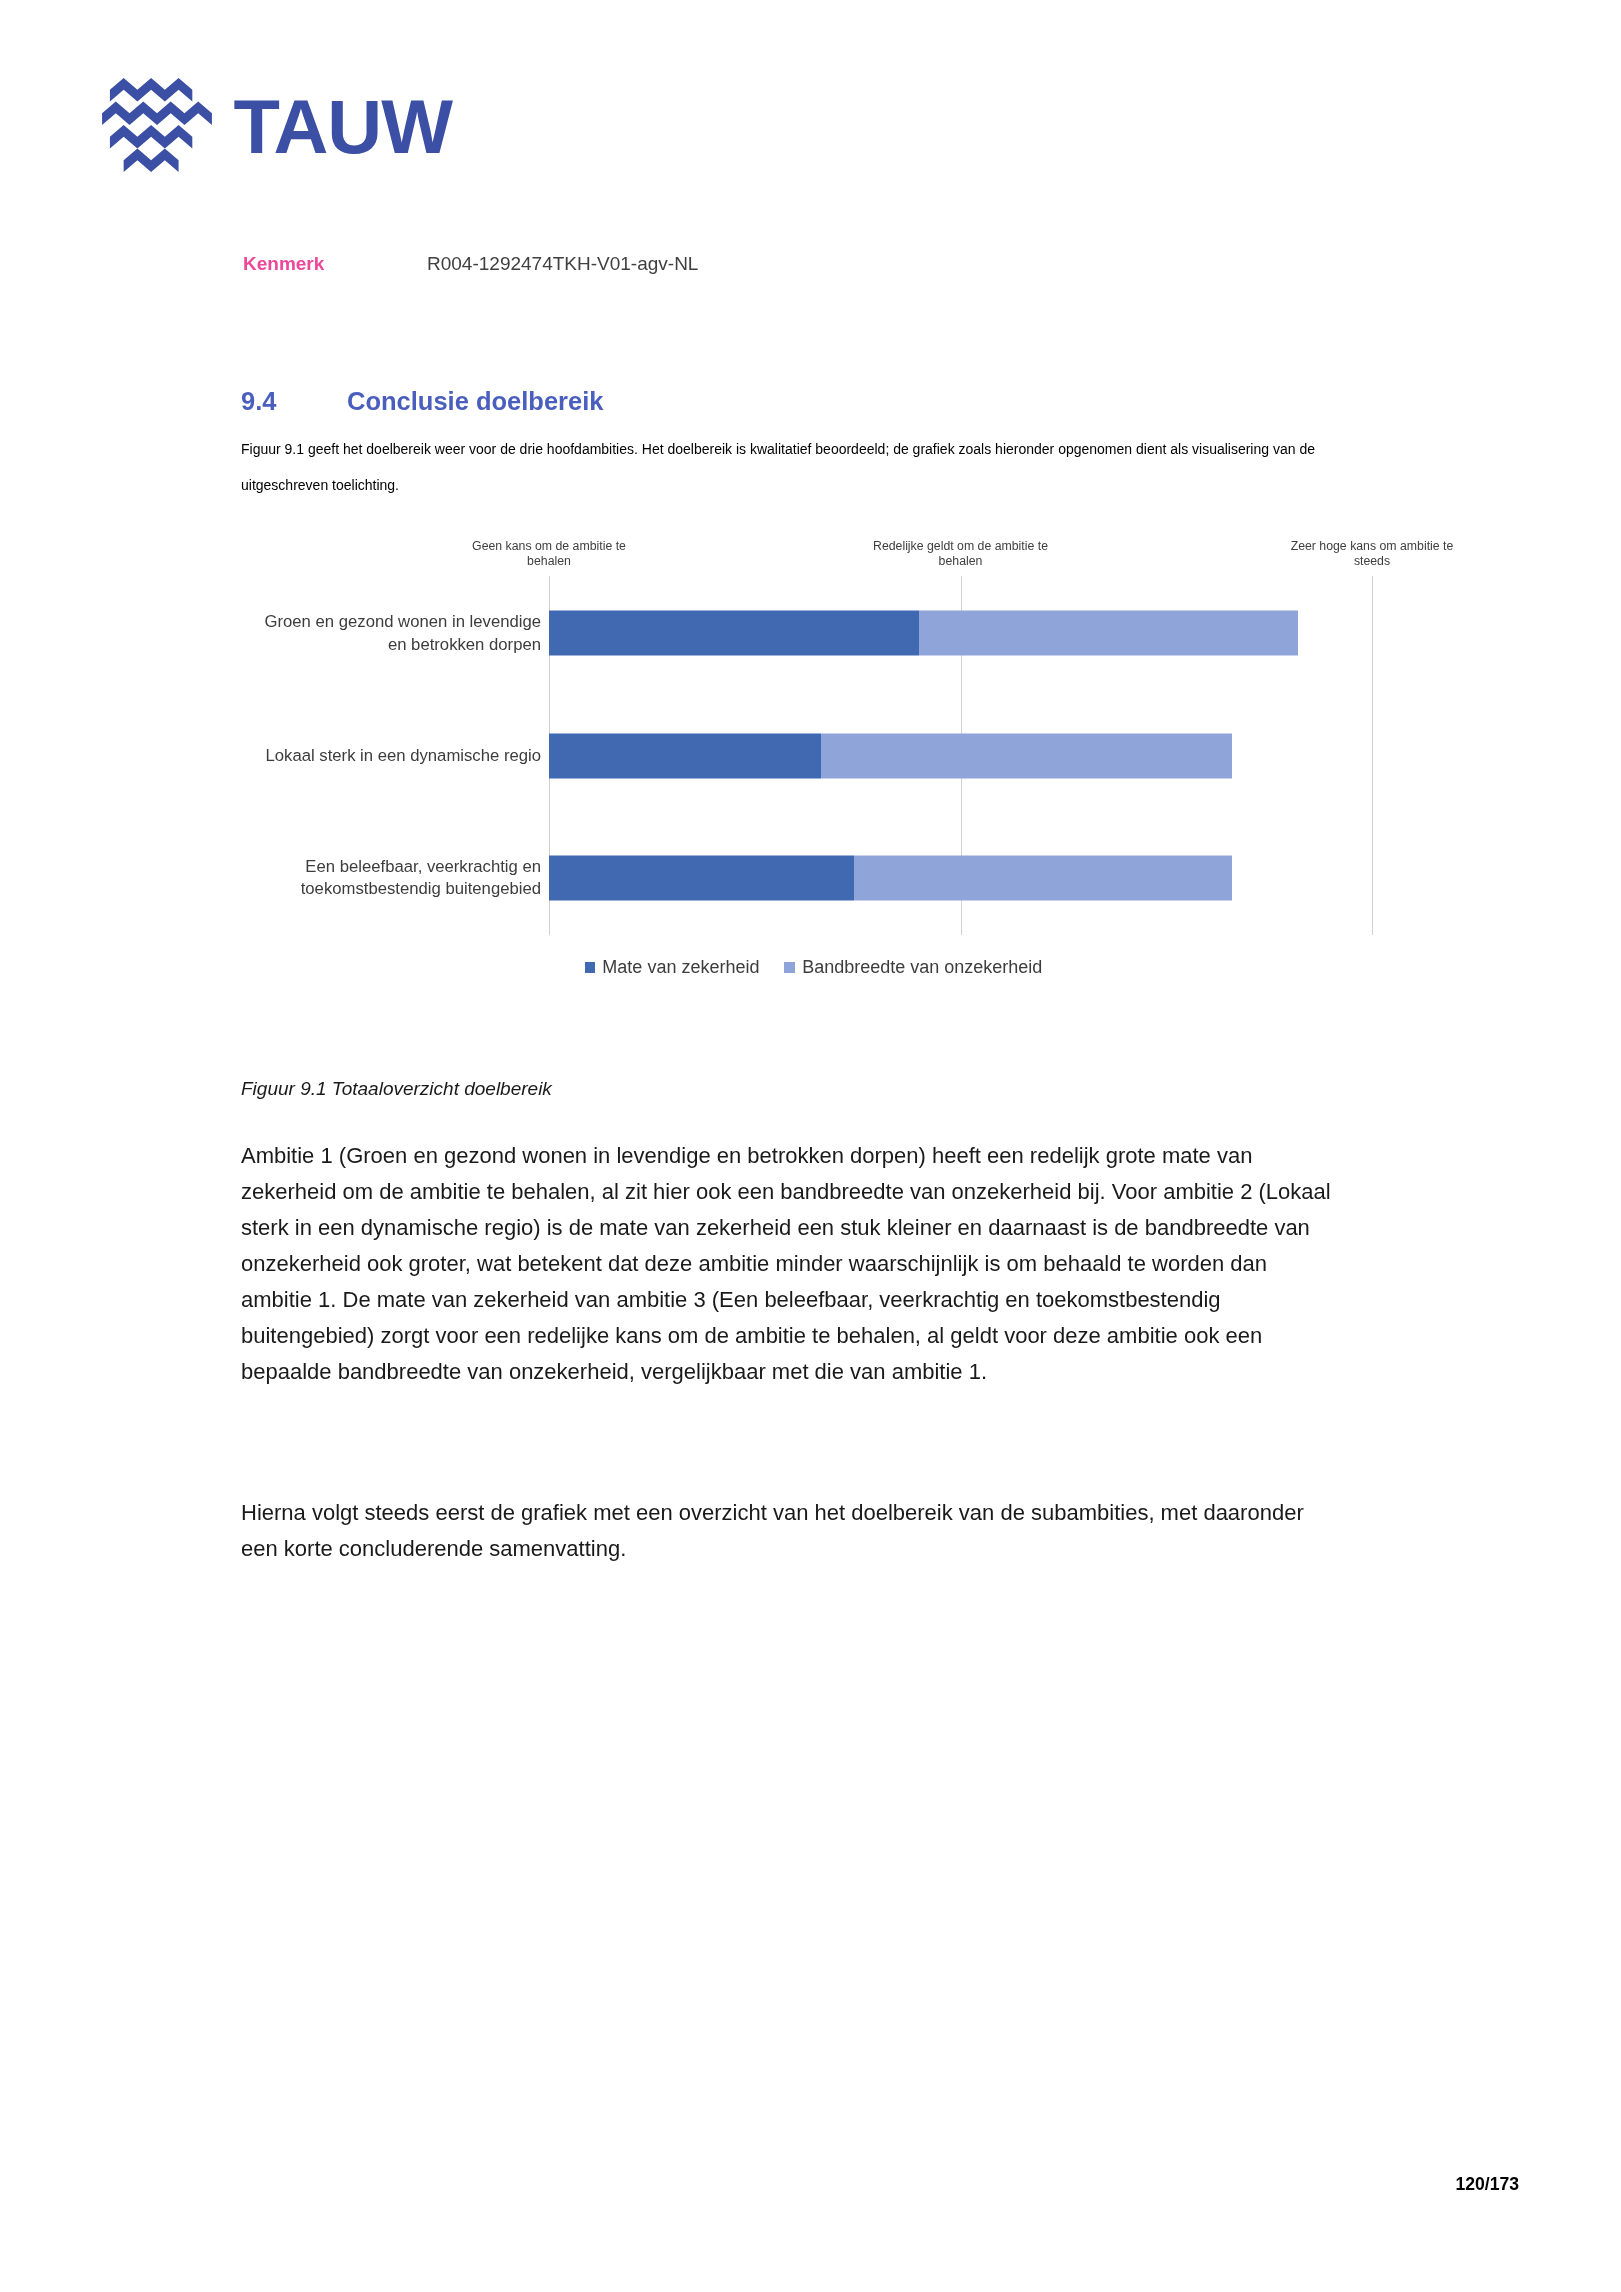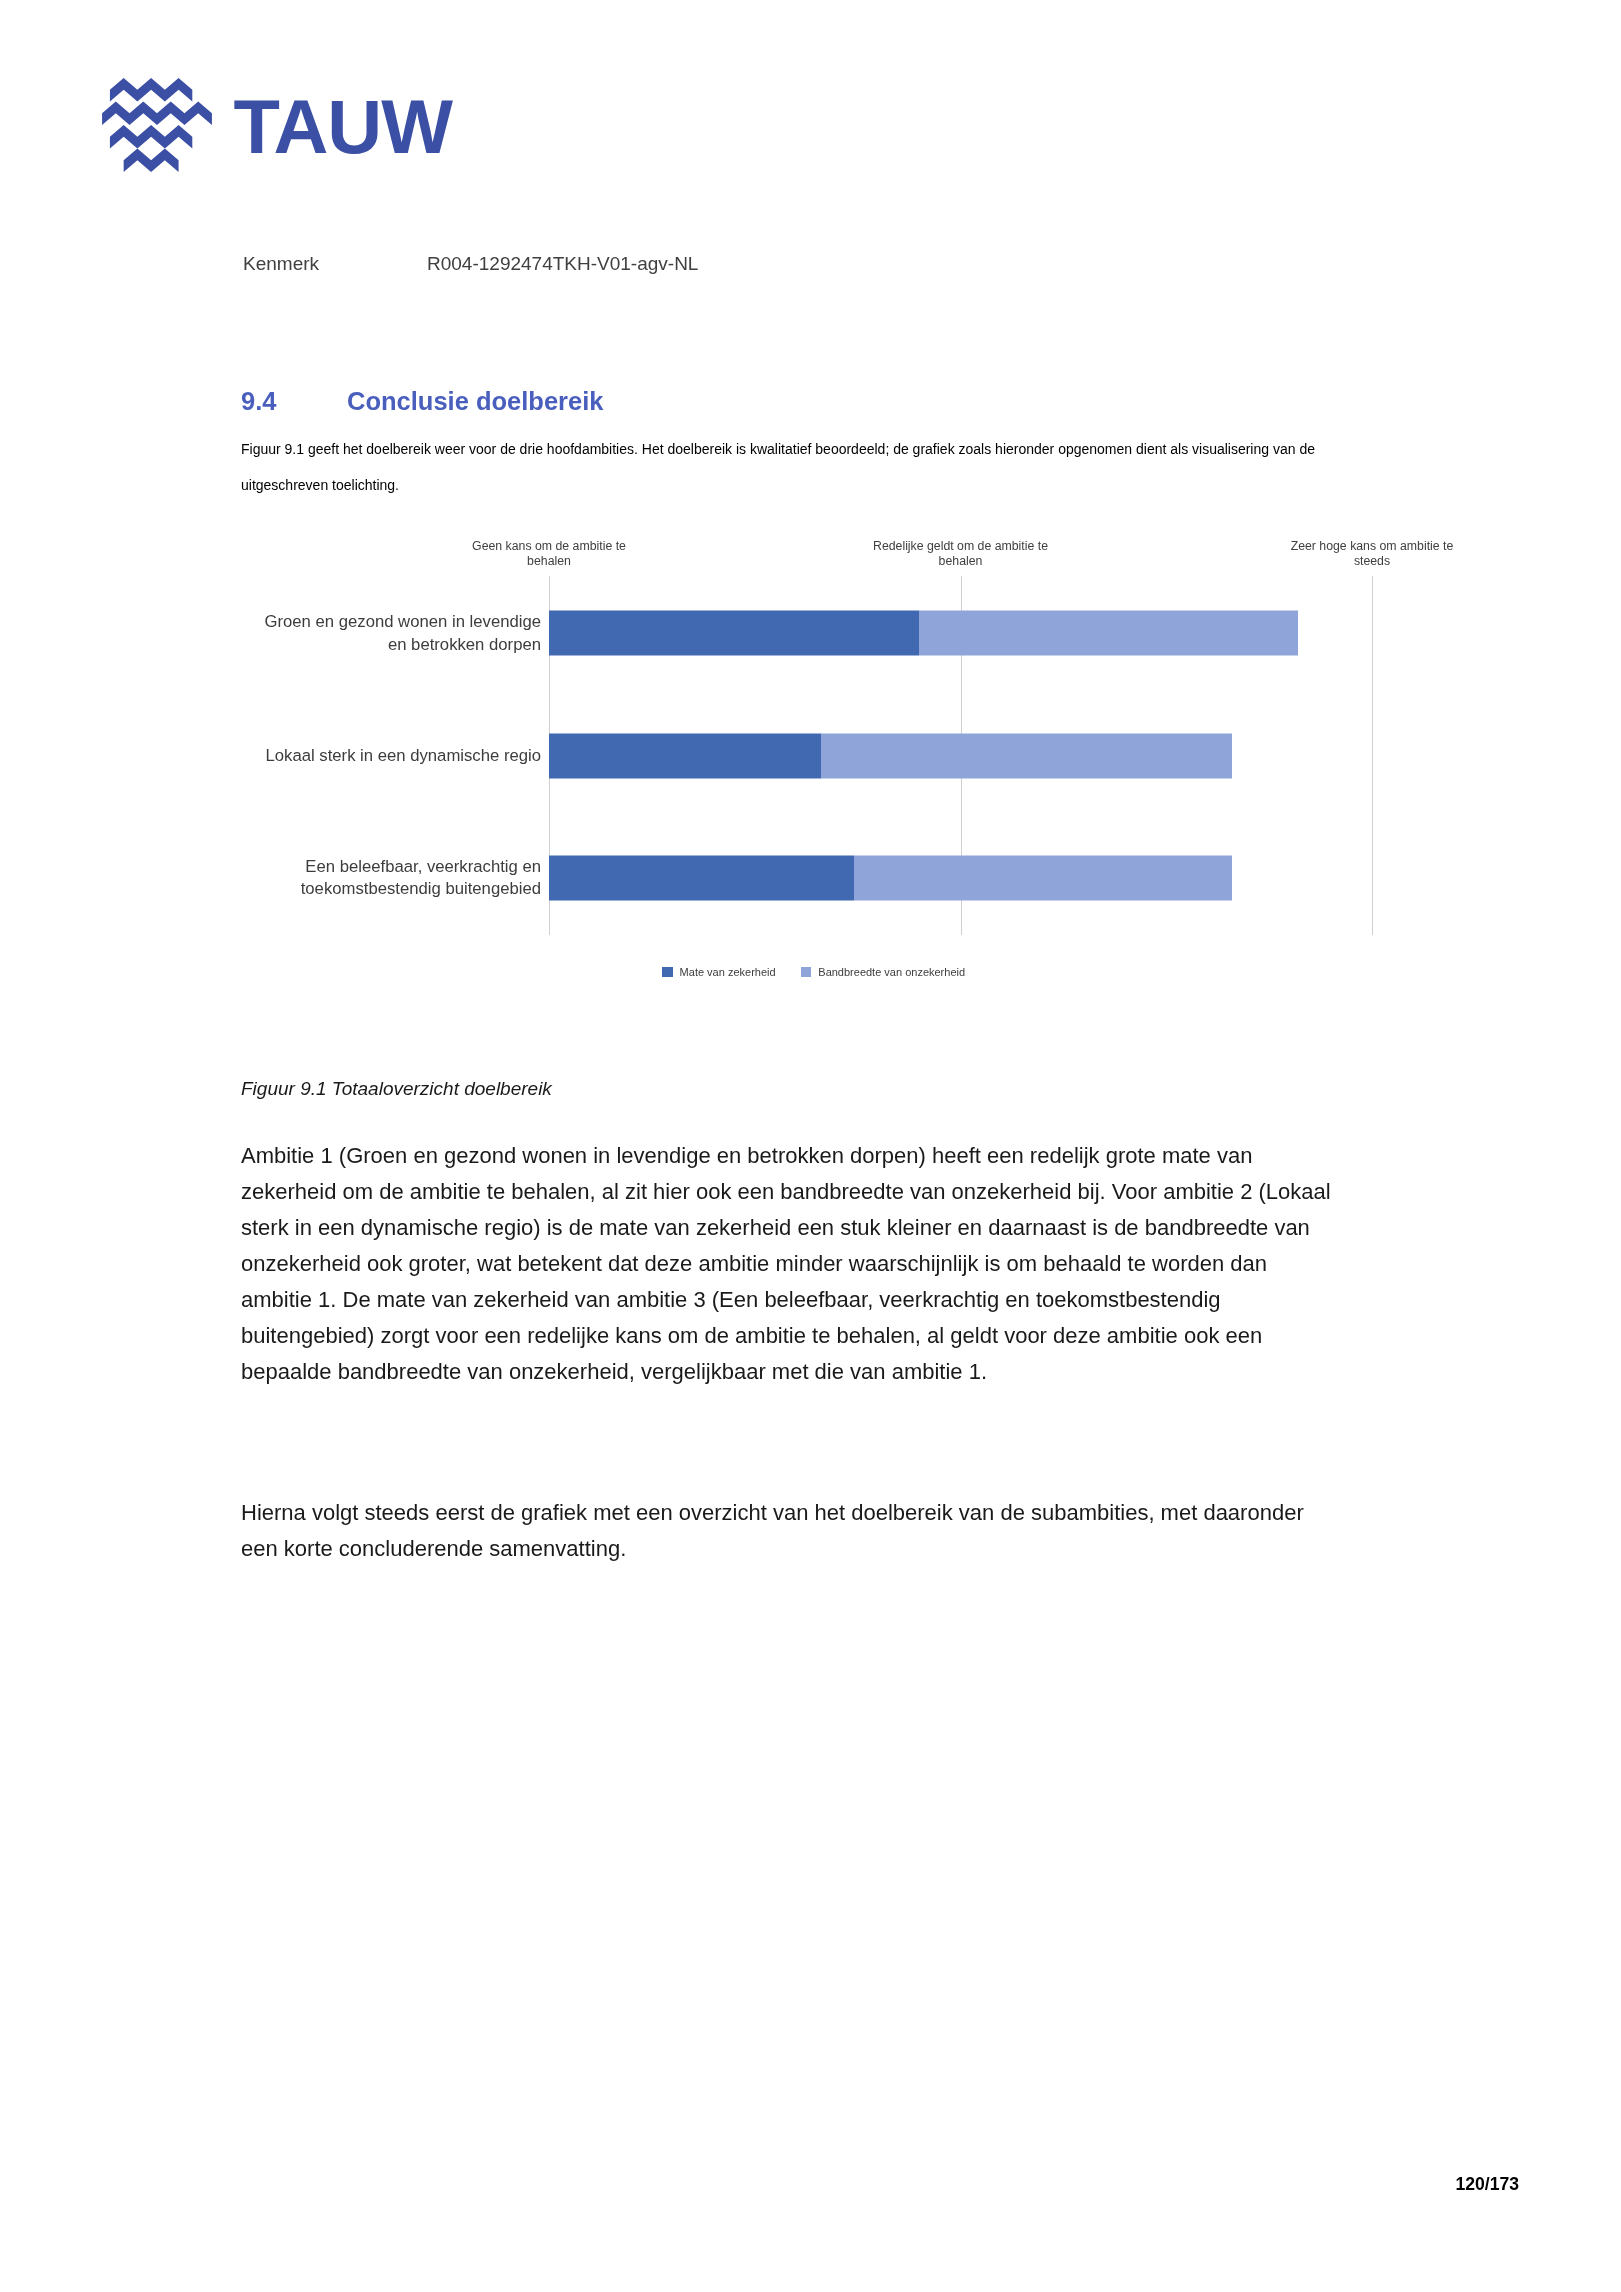--- a/index.html
+++ b/index.html
@@ -39,23 +39,23 @@
   }
 
   .kenmerk-row {
     position: absolute;
     left: 243px;
     top: 253px;
     display: flex;
     font-size: 19px;
   }
   .kenmerk-label {
-    font-weight: normal;
+    font-weight: bold;
     width: 184px;
-    color: #404040;
+    color: #ec4899;
   }
   .kenmerk-value { color: #404040; }
 
   
   .section-heading {
     position: absolute;
     left: 241px;
     top: 387px;
     display: flex;
     color: #4a5fbd;
@@ -148,21 +148,21 @@
   .seg-light { background: #8fa4d8; height: 100%; }
 
   .legend {
     position: absolute;
     left: 0; right: 0;
     bottom: 0;
     display: flex;
     justify-content: center;
     align-items: center;
     gap: 25px;
-    font-size: 11px;
+    font-size: 18px;
     color: #3d3d3d;
   }
   .legend-item { display: flex; align-items: center; gap: 6.9px; }
   .swatch { width: 10.8px; height: 10.8px; display: inline-block; }
 
   .figure-caption {
     position: absolute;
     left: 241px;
     top: 1078px;
     font-size: 19px;

